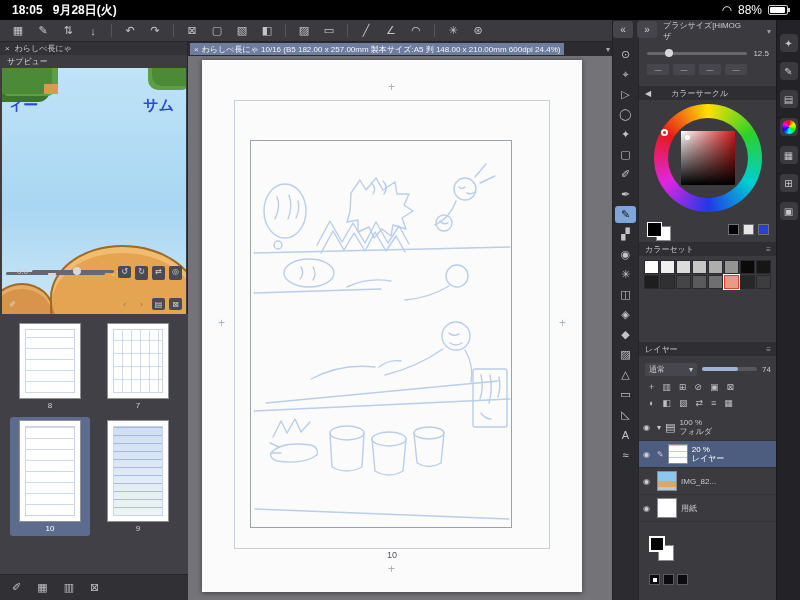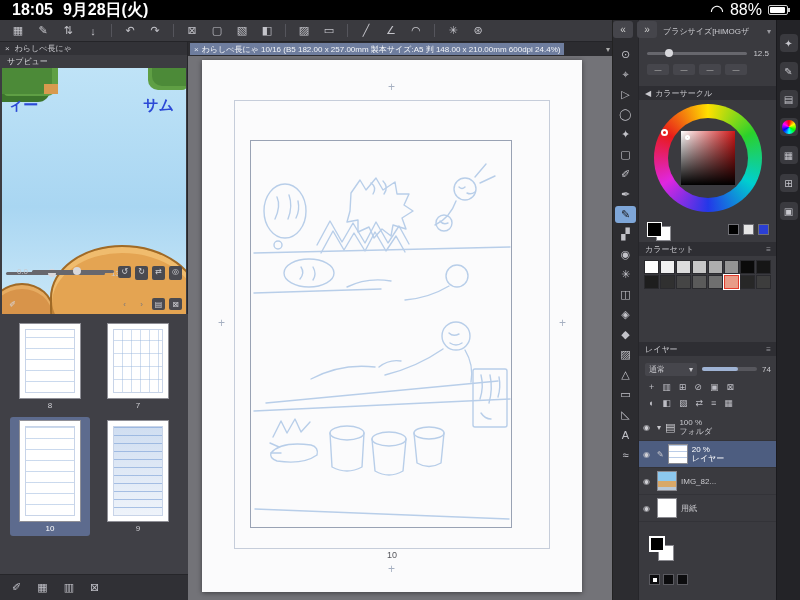--- a/index.html
+++ b/index.html
@@ -1,21 +1,21 @@
 <!DOCTYPE html>
 <html><head>
 <meta charset="utf-8">
 <style>
   html,body{margin:0;padding:0;background:#000;}
   *{box-sizing:border-box;font-family:"Liberation Sans","DejaVu Sans",sans-serif;}
   #app{position:relative;width:800px;height:600px;background:#2b2b2f;overflow:hidden;color:#cfcfd4;}
   .r{display:flex;align-items:center;}
   
   .statusbar{position:absolute;left:0;top:0;width:800px;height:20px;background:#000;color:#fff;
-    font-size:16px;display:flex;justify-content:space-between;align-items:center;padding:0 12px;}
+    font-size:12px;display:flex;justify-content:space-between;align-items:center;padding:0 12px;}
   .sb-left span{margin-right:10px;font-weight:bold;}
   .sb-right{display:flex;align-items:center;gap:6px;}
   .batt{width:20px;height:10px;border:1px solid #cfcfcf;border-radius:2px;position:relative;}
   .batt i{position:absolute;left:1px;top:1px;bottom:1px;width:82%;background:#fff;border-radius:1px;}
   .batt b{position:absolute;right:-3px;top:2px;width:2px;height:4px;background:#cfcfcf;}
   
   .toolbar{position:absolute;left:0;top:20px;width:612px;height:22px;background:#3a3a3f;
     display:flex;align-items:center;gap:1px;padding:0 6px;border-bottom:1px solid #242428;}
   .tbi{width:24px;height:18px;display:flex;align-items:center;justify-content:center;
     font-size:11px;color:#c4c4ca;border-radius:3px;}
@@ -88,21 +88,21 @@
   .tstrip{position:absolute;left:612px;top:20px;width:26px;height:580px;background:#2c2c30;
     border-left:1px solid #222;display:flex;flex-direction:column;align-items:center;
     gap:3px;padding-top:26px;}
   .tool{width:21px;height:17px;display:flex;align-items:center;justify-content:center;
     font-size:11px;color:#c2c2c8;border-radius:3px;}
   .tsel{background:#7ea6d8;color:#1c1c20;}
   
   .rpanel{position:absolute;left:638px;top:20px;width:138px;height:580px;background:#3a3a3f;
     border-left:1px solid #26262a;font-size:8px;color:#c9c9ce;}
   .rp-h{position:absolute;left:0;width:138px;height:14px;background:#2e2e33;display:flex;
-    align-items:center;gap:4px;padding:0 6px;}
+    align-items:center;gap:20px;padding:0 6px;}
   .rp-h .sp{margin-left:auto;color:#9a9aa0;}
   .bslider-row{position:absolute;left:0;top:24px;width:138px;height:18px;display:flex;
     align-items:center;gap:6px;padding:0 8px;}
   .presets{position:absolute;left:0;top:44px;width:138px;height:13px;display:flex;gap:4px;padding:0 8px;}
   .presets span{width:22px;height:11px;background:#46464c;border-radius:2px;display:flex;
     align-items:center;justify-content:center;font-size:7px;color:#bbb;}
   .wheel{position:absolute;left:15px;top:84px;width:108px;height:108px;}
   .ring{position:absolute;inset:0;border-radius:50%;
     background:conic-gradient(from 0deg,#ffe000,#2bd12b 60deg,#00cfcf 120deg,#2338e8 180deg,#e026e0 240deg,#e81a1a 300deg,#ffe000 360deg);}
   .hole{position:absolute;inset:14px;border-radius:50%;background:#3a3a3f;}

